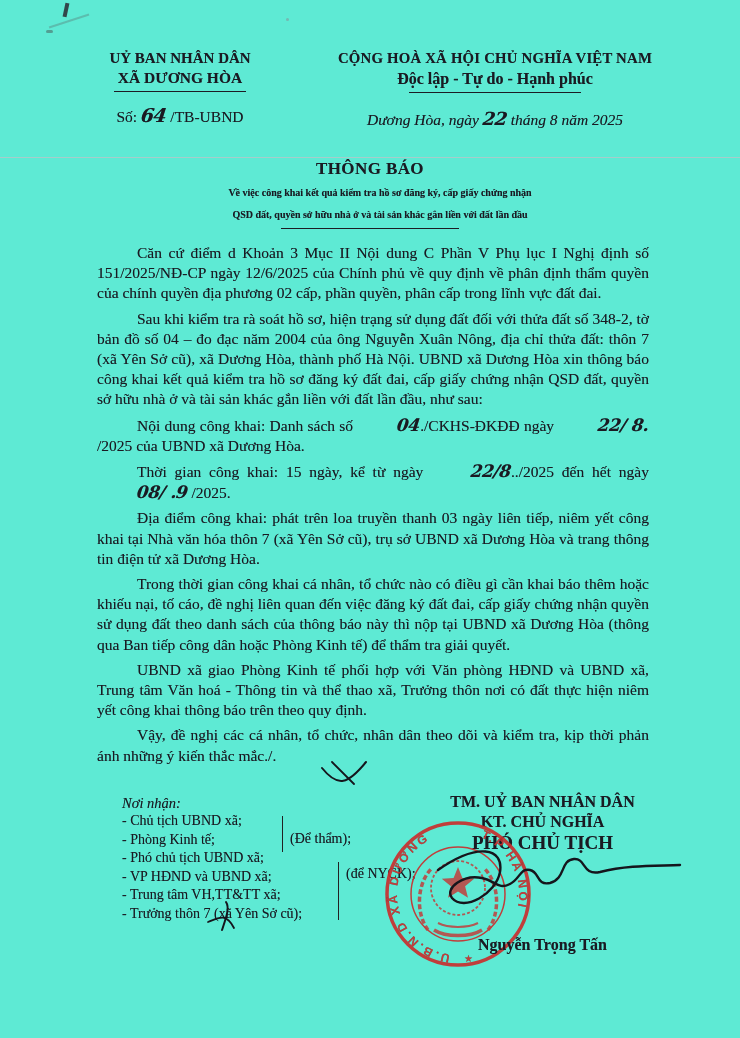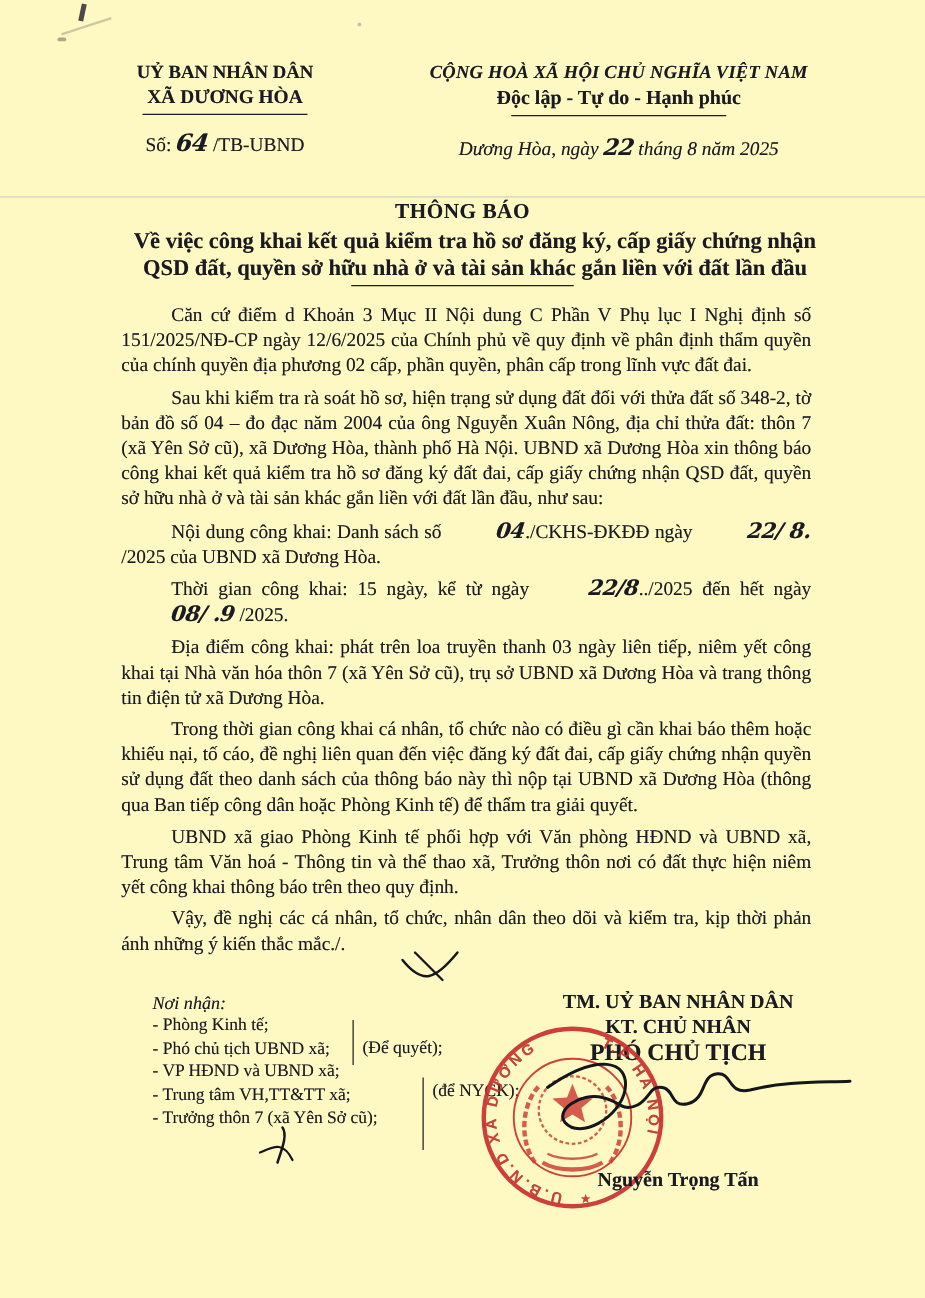--- a/index.html
+++ b/index.html
@@ -1,48 +1,48 @@
 <!DOCTYPE html>
 <html lang="vi"><head>
 <meta charset="utf-8">
 <style>
   html,body{margin:0;padding:0;}
   .page{
     position:relative; width:740px; height:1038px; overflow:hidden;
-    background:#fef9c3;
+    background:#5eead4;
     font-family:"Liberation Serif", serif;
     color:#1a1a22;
     text-shadow:0 0 .3px rgba(20,20,30,.45);
   }
   .abs{position:absolute;}
   .ctr{text-align:center;}
   .rule{border-top:1.6px solid #1c1c24; height:0; margin:4px auto 0;}
   .hw{
     font-family:"DejaVu Serif", serif; font-style:italic; font-weight:bold;
     display:inline-block; transform:skewX(-7deg); letter-spacing:-.5px;
     font-size:1.1em;
   }
   
   .hdr-left{left:70px; top:50px; width:220px;}
   .hdr-left .l1{font-size:15px; font-weight:bold;}
   .hdr-left .l2{font-size:15.5px; font-weight:bold; margin-top:2px;}
   .hdr-left .rule{width:132px;}
   .doc-no{margin-top:12px; font-size:15.5px;}
   .doc-no .hw{font-size:19px;}
   .hdr-right{left:295px; top:50px; width:400px;}
-  .hdr-right .n1{font-size:14.8px; font-weight:600; letter-spacing:.2px;font-style:italic;}
+  .hdr-right .n1{font-size:14.8px; font-weight:600; letter-spacing:.2px;}
   .hdr-right .n2{font-size:16px; font-weight:bold; margin-top:3px;}
   .hdr-right .rule{width:172px;}
   .dateline{margin-top:15px; font-style:italic; font-size:15.5px;}
   .dateline .hw{font-size:18px;}
   .scan-line{left:0; top:157px; width:740px; border-top:1px solid #bfc3c7; opacity:.75;}
   
   .title{left:0; top:159px; width:740px;}
   .title .h{font-size:17px; font-weight:bold; letter-spacing:.4px;}
-  .title .s{font-size:18px; font-weight:bold; line-height:21.5px;padding-left:20px;}
+  .title .s{font-size:10px; font-weight:bold; line-height:21.5px;padding-left:20px;}
   .title .s1{margin-top:3px;}
   .title .rule{width:178px; margin-top:3px;}
   
   .body{left:97px; top:243px; width:552px; font-size:15.5px; line-height:20.2px; text-align:justify;}
   .body p{margin:0 0 5px 0; text-indent:40px;}
   
   .recipients{left:122px; top:795px; width:270px; font-size:14px;}
   .recipients .rh{font-weight:normal; font-style:italic; font-size:14.5px;}
   .recipients .ri{line-height:18.6px;}
   .bracket{border-left:1.6px solid #222; width:0;}
@@ -111,39 +111,40 @@
     <p>Vậy, đề nghị các cá nhân, tổ chức, nhân dân theo dõi và kiểm tra, kịp thời phản ánh những ý kiến thắc mắc./.</p>
   </div>
 
   <svg class="abs flourish" width="52" height="32" viewBox="0 0 52 32">
     <path d="M 4 10 C 20 30 30 26 48 4" stroke="#15151c" stroke-width="2" fill="none" stroke-linecap="round"></path>
     <path d="M 14 4 L 36 26" stroke="#15151c" stroke-width="1.8" fill="none" stroke-linecap="round"></path>
   </svg>
 
   <div class="abs recipients">
     <div class="rh">Nơi nhận:</div>
+    <div class="ri">- Chủ tịch UBND xã;</div>
     <div class="ri">- Phòng Kinh tế;</div>
     <div class="ri">- Phó chủ tịch UBND xã;</div>
     <div class="ri">- VP HĐND và UBND xã;</div>
     <div class="ri">- Trung tâm VH,TT&amp;TT xã;</div>
     <div class="ri">- Trưởng thôn 7 (xã Yên Sở cũ);</div>
   </div>
   <div class="abs bracket bk1"></div>
-  <div class="abs gnote gn1">(Để quyết);</div>
+  <div class="abs gnote gn1">(Để thẩm);</div>
   <div class="abs bracket bk2"></div>
   <div class="abs gnote gn2">(để NYCK);</div>
 
   <svg class="abs luu-mark" width="36" height="34" viewBox="0 0 36 34">
     <path d="M 20 30 C 24 18 28 8 24 2" stroke="#15151c" stroke-width="2" fill="none" stroke-linecap="round"></path>
     <path d="M 6 22 C 16 18 24 12 32 28" stroke="#15151c" stroke-width="1.8" fill="none" stroke-linecap="round"></path>
   </svg>
 
   <div class="abs sig ctr">
     <div class="s1">TM. UỶ BAN NHÂN DÂN</div>
-    <div class="s2">KT. CHỦ NHÂN</div>
+    <div class="s2">KT. CHỦ NGHĨA</div>
     <div class="s3">PHÓ CHỦ TỊCH</div>
   </div>
 
   <svg class="abs stamp" width="172" height="152" viewBox="0 0 172 152">
     <g stroke="#c9302f" fill="none">
       <circle cx="86" cy="76" r="71" stroke-width="3.5"></circle>
       <circle cx="86" cy="76" r="47" stroke-width="1.5"></circle>
     </g>
     <defs>
       <path id="ringPath" d="M 86 137 A 61 61 0 1 1 86.05 137"></path>

